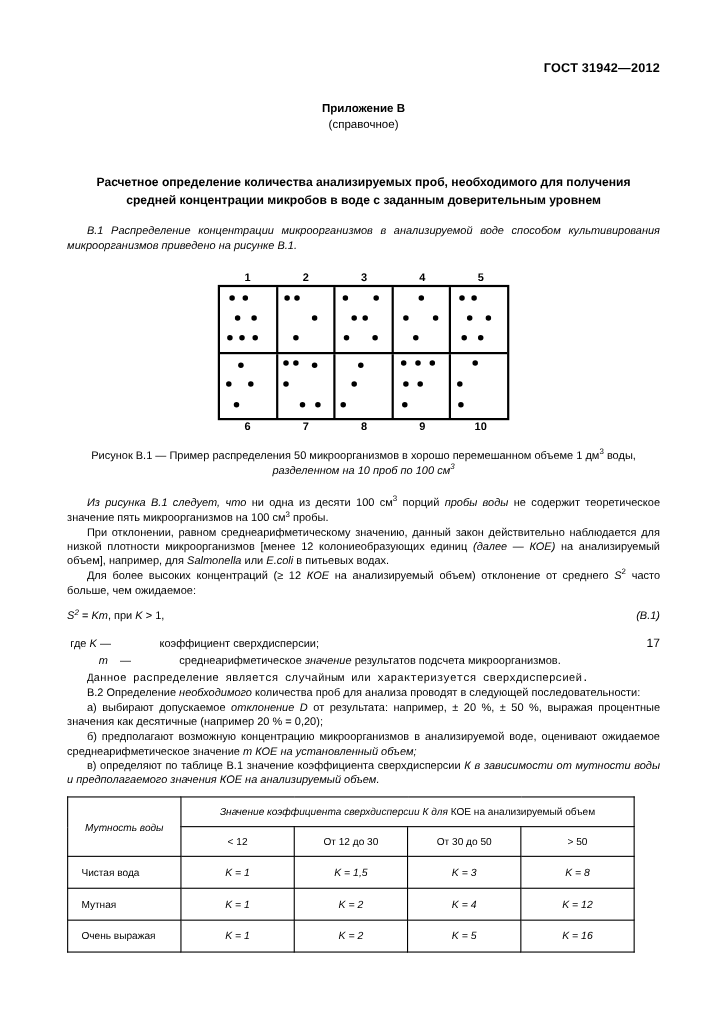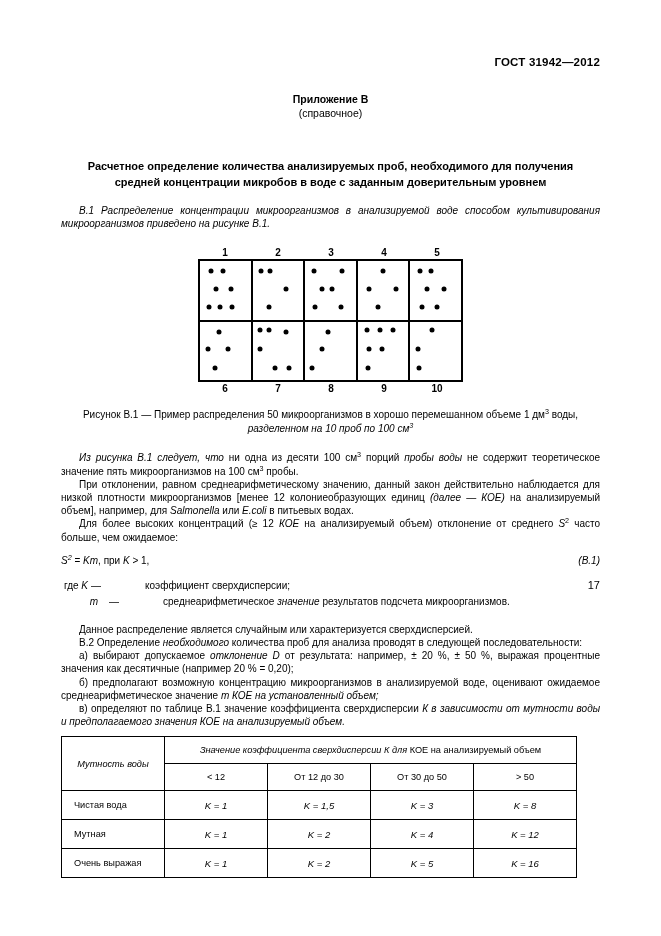--- a/index.html
+++ b/index.html
@@ -403,21 +403,21 @@
         <div class="def-dash">—</div>
         <div class="def-txt">коэффициент сверхдисперсии;</div>
       </div>
       <div class="def-line">
         <div class="def-sym" style="padding-left:18px;">m</div>
         <div class="def-dash">—</div>
         <div class="def-txt"><span>среднеарифметическое </span><span class="it">значение</span><span> результатов подсчета микроорганизмов.</span></div>
       </div>
     </div>
 
-    <p class="para" style="margin-top:14px;">Данное распределение является случайным или характеризуется сверхдисперсией.</p>
+    <p class="para" style="margin-top:2px;font-family:Liberation Mono, monospace;">Данное распределение является случайным или характеризуется сверхдисперсией.</p>
 
     <p class="para">
       <span>В.2 Определение</span>
       <span class="it">необходимого</span>
       <span>количества проб для анализа проводят в следующей последовательности:</span>
     </p>
 
     <p class="para">
       <span>а) выбирают допускаемое</span>
       <span class="it">отклонение D</span>

